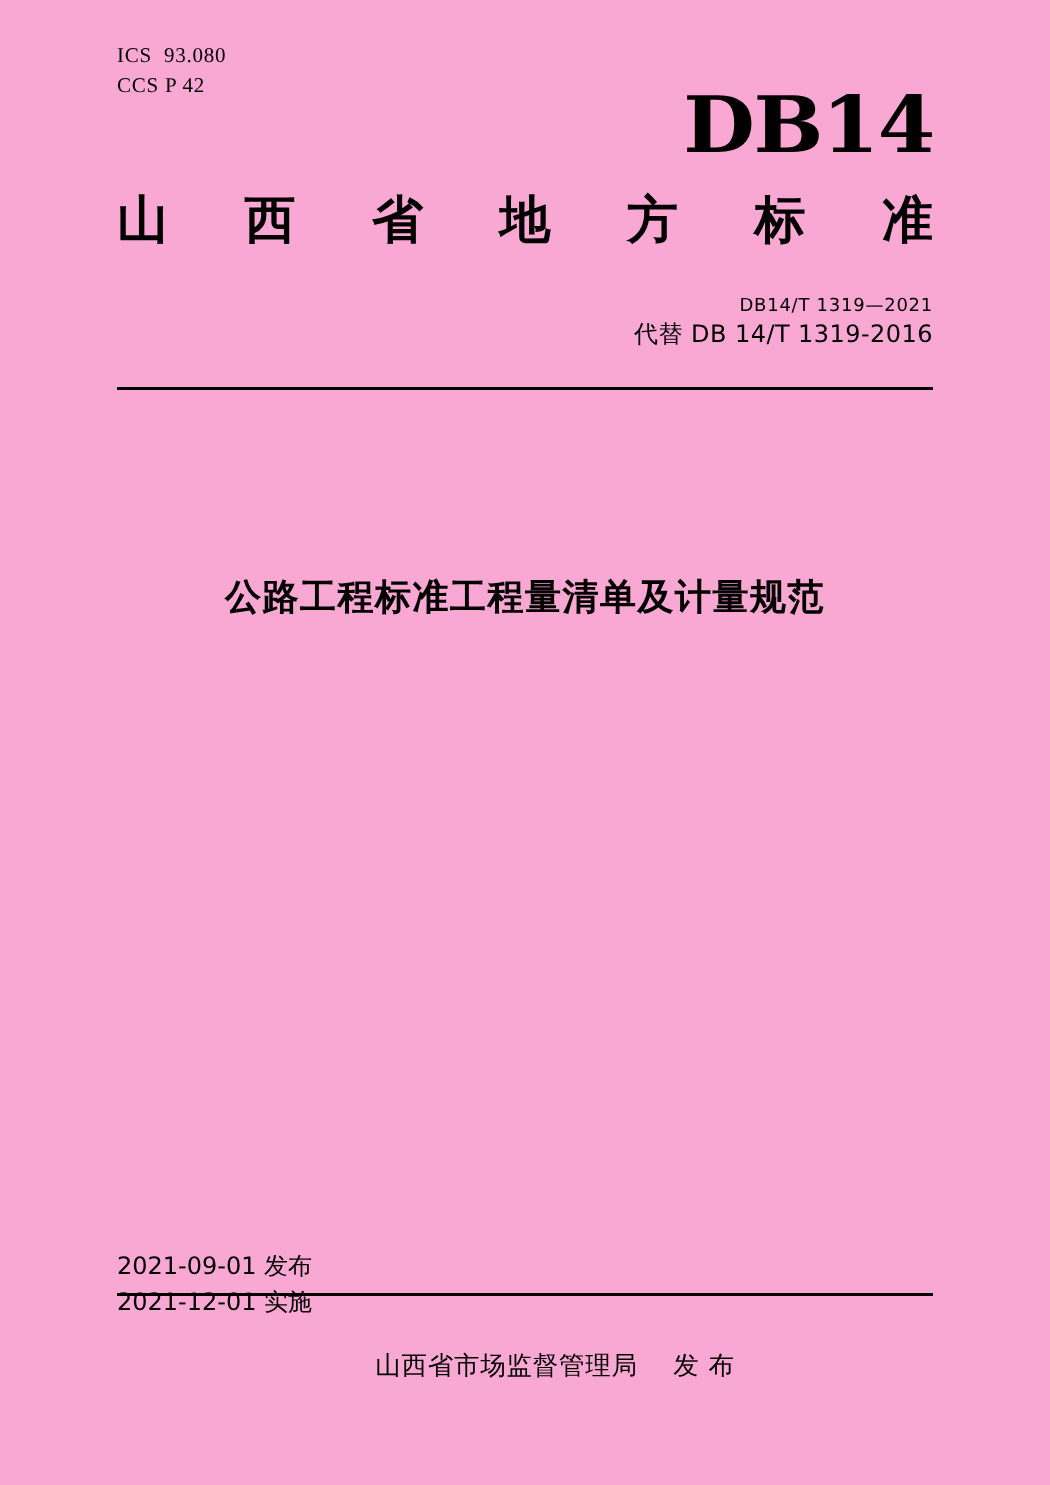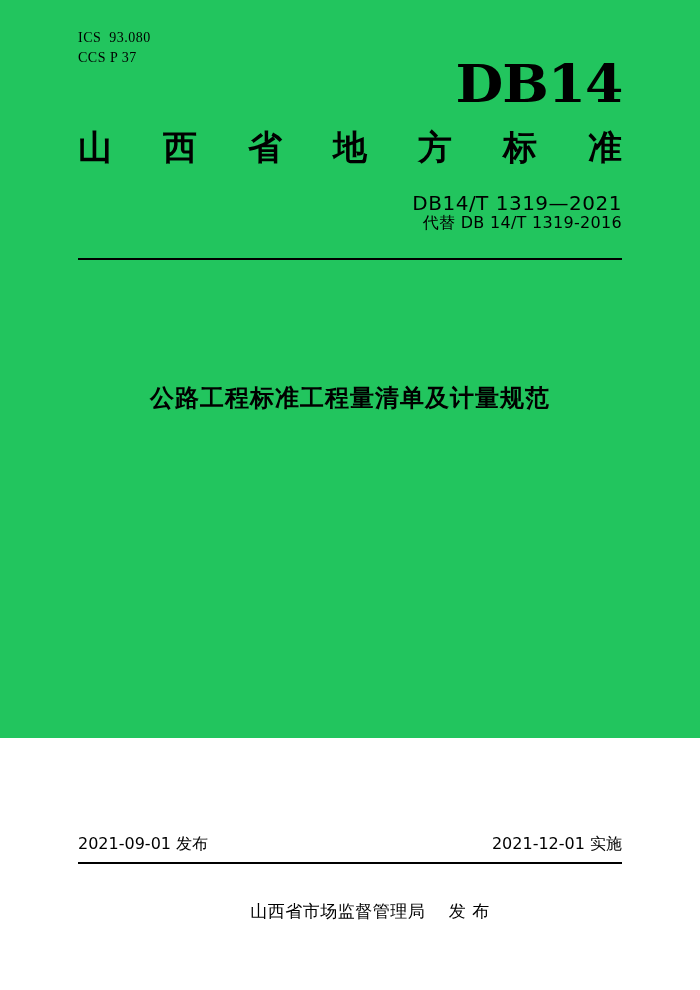--- a/index.html
+++ b/index.html
@@ -13,22 +13,22 @@
     font-family: "Liberation Sans", sans-serif;
     color: #000000;
     position: relative;
     overflow: hidden;
   }
   .page {
     position: absolute;
     left: 0;
     top: 0;
     width: 700px;
-    height: 738px;
-    background: #22c55e;
+    height: 990px;
+    background: #f9a8d4;
     text-decoration: underline;
   }
 
   
   .ics-block {
     position: absolute;
     left: 78px;
     top: 28px;
     font-family: "Liberation Serif", serif;
     font-size: 14px;
@@ -76,21 +76,21 @@
   
   .std-number {
     position: absolute;
     right: 78px;
     top: 192px;
     text-align: right;
     font-family: "DejaVu Sans", sans-serif;
     color: #000;
   }
   .std-number .num-main {
-    font-size: 20px;
+    font-size: 12px;
     line-height: 22px;
     letter-spacing: 0.5px;
     white-space: pre;
   }
   .std-number .num-sub {
     font-size: 16px;
     line-height: 18px;
     letter-spacing: 0.3px;
     white-space: pre;
   }
@@ -126,20 +126,21 @@
     position: absolute;
     left: 78px;
     right: 78px;
     top: 832px;
     display: flex;
     justify-content: space-between;
     font-family: "DejaVu Sans", sans-serif;
     font-size: 16px;
     line-height: 24px;
     color: #000;
+    flex-direction: column;
   }
   .dates .date-item { white-space: pre; }
 
   
   .publisher {
     position: absolute;
     left: 0;
     right: 0;
     top: 898px;
     text-align: center;
@@ -152,21 +153,21 @@
     padding-left: 40px;
   }
 </style>
 </head>
 <body>
 
 <div class="page">
 
   <div class="ics-block">
     <div class="ics-line">ICS  93.080</div>
-    <div class="ics-line">CCS P 37</div>
+    <div class="ics-line">CCS P 42</div>
   </div>
 
   <div class="db-logo">DB14</div>
 
   <div class="province-standard">
     <span>山</span>
     <span>西</span>
     <span>省</span>
     <span>地</span>
     <span>方</span>

